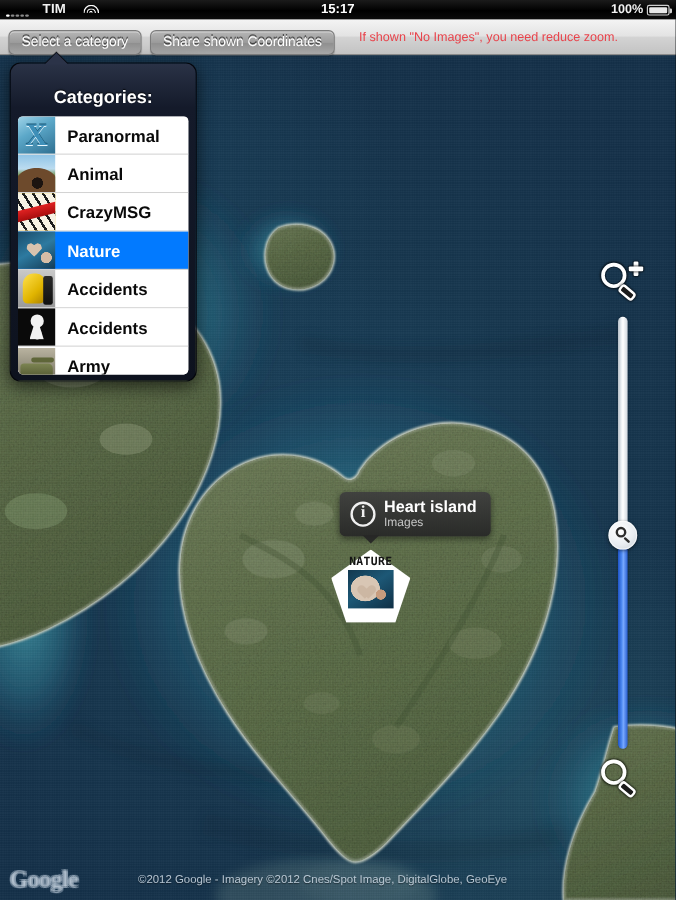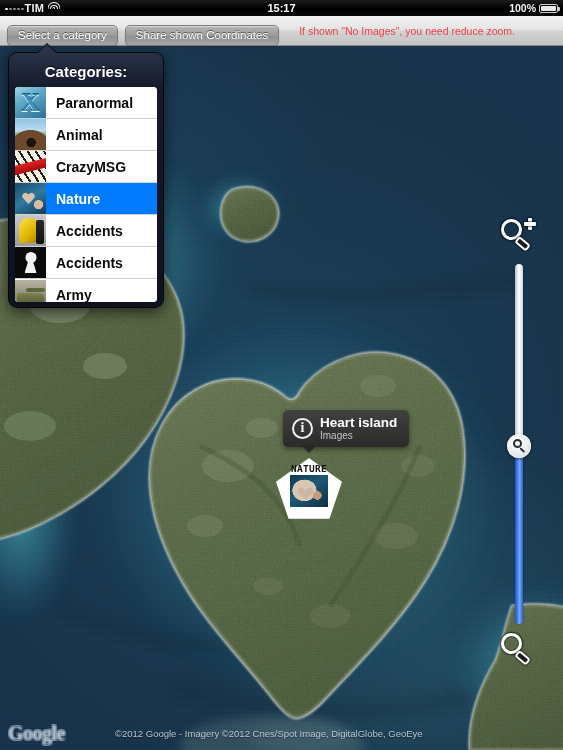--- a/index.html
+++ b/index.html
@@ -25,21 +25,21 @@
     top: 0; left: 0;
     width: 563px; height: 16px;
     background: linear-gradient(to bottom, #1b1b1b 0%, #000 55%, #0b0b0b 100%);
     display: flex;
     align-items: center;
     z-index: 60;
     color: #f2f2f2;
     font-size: 10.5px;
     font-weight: bold;
   }
-  .sb-left { display: flex; align-items: flex-start; gap: 1px; padding-left: 5px; }
+  .sb-left { display: flex; align-items: flex-end; gap: 12px; padding-left: 5px; }
   .sig-dots { display: flex; align-items: flex-end; gap: 1.5px; height: 8px; }
   .sig-dots i { display: block; width: 2.5px; height: 2.5px; border-radius: 50%; background: #8a8a8a; }
   .sig-dots i.on { background: #fff; }
   .carrier { letter-spacing: .2px; font-size: 11px; }
   .wifi-icon { width: 14px; height: 10px; position: relative; margin-left: 2px; }
   .wifi-icon span {
     position: absolute; left: 50%; transform: translateX(-50%);
     border: 1.4px solid #fff; border-bottom: none;
     border-radius: 50% 50% 0 0 / 100% 100% 0 0;
   }
@@ -287,21 +287,21 @@
 
   
   #categories-popover {
     position: absolute;
     left: 8px; top: 52px;
     width: 156px;
     z-index: 70;
     background: linear-gradient(to bottom, #2a3246 0%, #141a2a 14%, #0d121e 100%);
     border: 1px solid #05070d;
     border-radius: 9px;
-    padding: 6px 6px 5px;
+    padding: 16px 6px 5px;
     box-shadow: 0 4px 14px rgba(0,0,0,.6);
   }
   #popover-arrow {
     position: absolute; left: 28px; top: -9px;
     width: 0; height: 0;
     border-left: 10px solid transparent;
     border-right: 10px solid transparent;
     border-bottom: 10px solid #2b3348;
     filter: drop-shadow(0 -1px 0 #05070d);
   }

